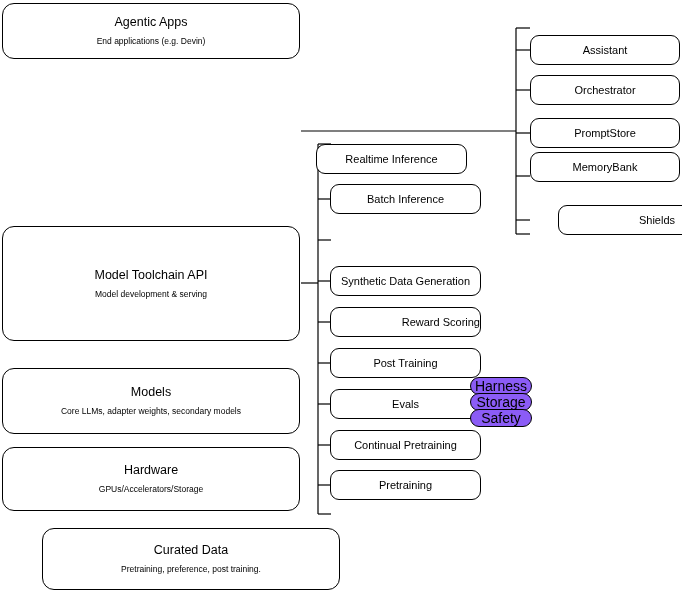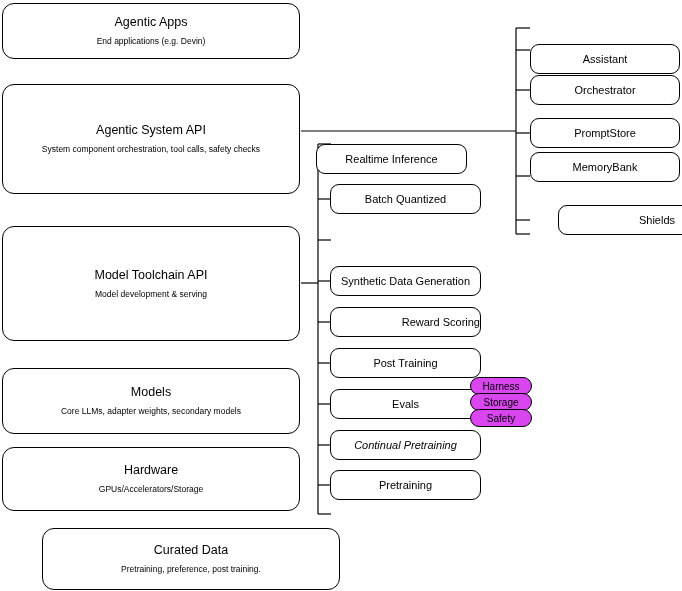--- a/index.html
+++ b/index.html
@@ -40,22 +40,22 @@
     font-size: 8.5px;
     line-height: 12px;
     margin-top: 5px;
   }
   .cap {
     border-radius: 9px;
     font-size: 11px;
   }
   .pill {
     border-radius: 10px;
-    font-size: 10px;
-    background: #d946ef;
+    font-size: 14px;
+    background: #8b5cf6;
   }
   svg.connectors {
     position: absolute;
     left: 0;
     top: 0;
     width: 682px;
     height: 591px;
     pointer-events: none;
   }
 </style>
@@ -89,24 +89,20 @@
     <path d="M318 445 L 331 445" stroke="#000" stroke-width="1.2" fill="none"></path>
     <path d="M318 485 L 331 485" stroke="#000" stroke-width="1.2" fill="none"></path>
     <path d="M318 514 L 331 514" stroke="#000" stroke-width="1.2" fill="none"></path>
   </svg>
 
   <div class="box layer" style="left:2px; top:3px; width:298px; height:56px;">
     <div class="title">Agentic Apps</div>
     <div class="sub">End applications (e.g. Devin)</div>
   </div>
 
-  <div class="box layer" style="left:2px; top:84px; width:298px; height:110px;">
-    <div class="title">Agentic System API</div>
-    <div class="sub">System component orchestration, tool calls, safety checks</div>
-  </div>
 
   <div class="box layer" style="left:2px; top:226px; width:298px; height:115px;">
     <div class="title">Model Toolchain API</div>
     <div class="sub">Model development &amp; serving</div>
   </div>
 
   <div class="box layer" style="left:2px; top:447px; width:298px; height:64px;">
     <div class="title">Hardware</div>
     <div class="sub">GPUs/Accelerators/Storage</div>
   </div>
@@ -114,55 +110,55 @@
   <div class="box layer" style="left:2px; top:368px; width:298px; height:66px;">
     <div class="title">Models</div>
     <div class="sub">Core LLMs, adapter weights, secondary models</div>
   </div>
 
   <div class="box layer" style="left:2px; top:528px; width:298px; height:62px;margin-left:40px;">
     <div class="title">Curated Data</div>
     <div class="sub">Pretraining, preference, post training.</div>
   </div>
 
-  <div class="box cap" style="left:530px; top:35px; width:150px; height:30px;margin-top:9px;">
+  <div class="box cap" style="left:530px; top:35px; width:150px; height:30px;">
     <div>Assistant</div>
   </div>
   <div class="box cap" style="left:530px; top:75px; width:150px; height:30px;">
     <div>Orchestrator</div>
   </div>
   <div class="box cap" style="left:530px; top:118px; width:150px; height:30px;">
     <div>PromptStore</div>
   </div>
   <div class="box cap" style="left:530px; top:152px; width:150px; height:30px;">
     <div>MemoryBank</div>
   </div>
   <div class="box cap" style="left:558px; top:205px; width:150px; height:30px;padding-left:48px;">
     <div>Shields</div>
   </div>
 
   <div class="box cap" style="left:316px; top:144px; width:151px; height:30px;">
     <div>Realtime Inference</div>
   </div>
   <div class="box cap" style="left:330px; top:184px; width:151px; height:30px;">
-    <div>Batch Quantized</div>
+    <div>Batch Inference</div>
   </div>
   <div class="box cap" style="left:330px; top:266px; width:151px; height:30px;">
     <div>Synthetic Data Generation</div>
   </div>
   <div class="box cap" style="left:330px; top:307px; width:151px; height:30px;align-items:flex-end;">
     <div>Reward Scoring</div>
   </div>
   <div class="box cap" style="left:330px; top:348px; width:151px; height:30px;">
     <div>Post Training</div>
   </div>
   <div class="box cap" style="left:330px; top:389px; width:151px; height:30px;">
     <div>Evals</div>
   </div>
-  <div class="box cap" style="left:330px; top:430px; width:151px; height:30px;font-style:italic;">
+  <div class="box cap" style="left:330px; top:430px; width:151px; height:30px;">
     <div>Continual Pretraining</div>
   </div>
   <div class="box cap" style="left:330px; top:470px; width:151px; height:30px;">
     <div>Pretraining</div>
   </div>
 
   <div class="box pill" style="left:470px; top:377px; width:62px; height:18px; z-index:5;">
     <div>Harness</div>
   </div>
   <div class="box pill" style="left:470px; top:393px; width:62px; height:18px; z-index:6;">

